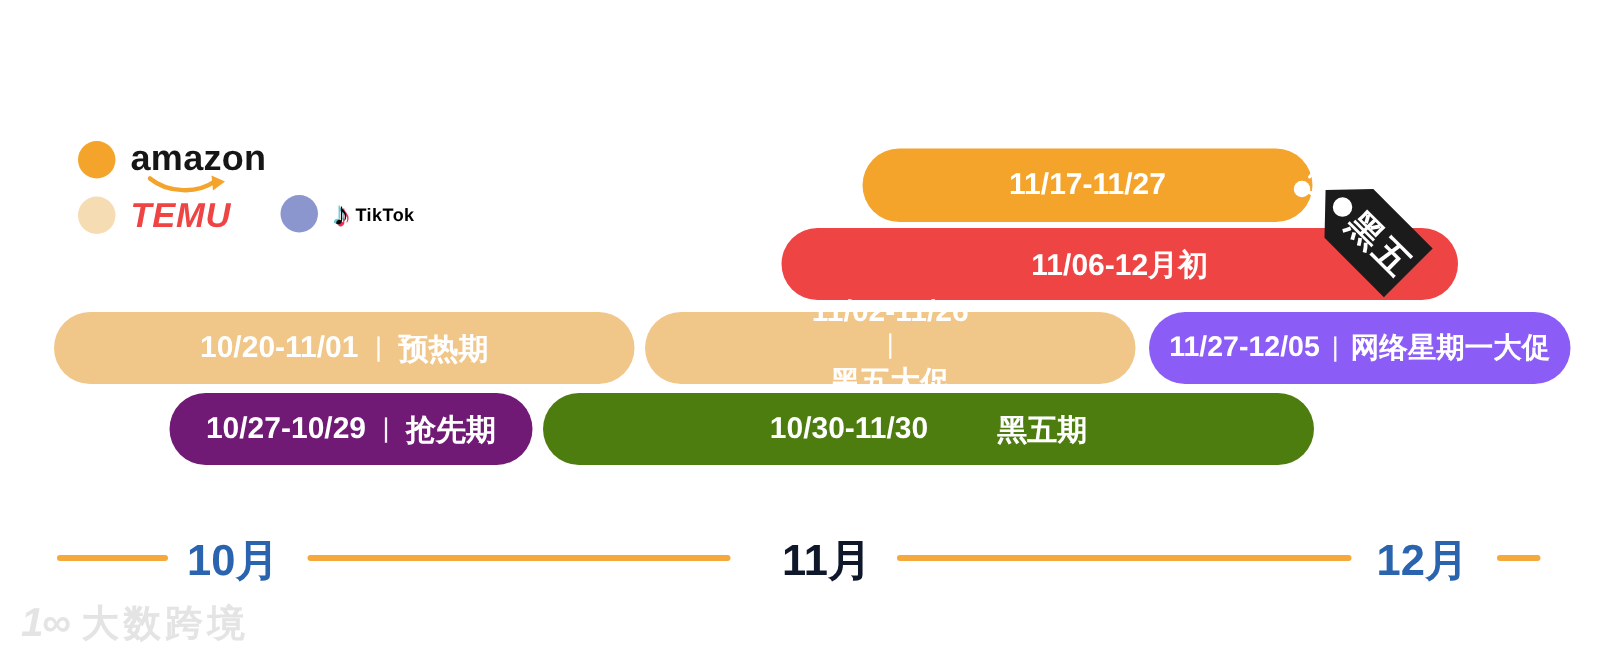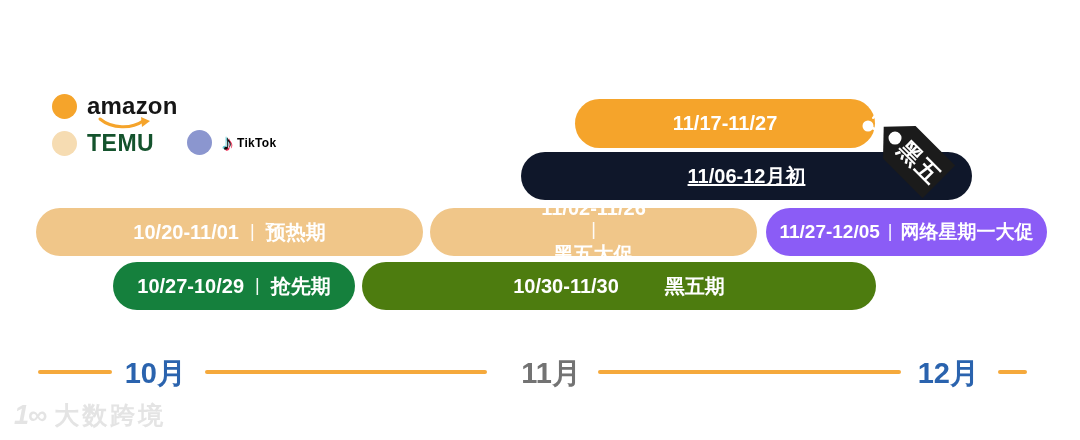--- a/index.html
+++ b/index.html
@@ -52,36 +52,36 @@
       <svg class="amz-smile" width="56" height="14" viewBox="0 0 56 14">
         <path d="M3,3 C15,13 35,13 46,5" stroke="#F5A42B" stroke-width="3" fill="none" stroke-linecap="round"></path>
         <path d="M44,1 L53,5 L45,11 Z" fill="#F5A42B"></path>
       </svg>
     </span>
   </div>
 
 
   <div class="li" style="left:52px; top:130px;">
     <span class="dot" style="background: rgb(246, 220, 178);"></span>
-    <span class="temu" style="color: #14532d;">TEMU</span>
+    <span class="temu" style="color: #ef4444; font-style: italic;">TEMU</span>
   </div>
 
   <div class="li" style="left:187px; top:130px;">
     <span class="dot" style="background: rgb(139, 150, 207);"></span>
     <span class="tiktok-wrap">
       <span class="tiktok-note">♪</span>
       <span class="tiktok-label">TikTok</span>
     </span>
   </div>
 
   <div class="bar" style="left: 575px; top: 99px; width: 300px; height: 49px; background: rgb(245, 164, 43);">
     <span>11/17-11/27</span>
   </div>
 
-  <div class="bar" style="left: 521px; top: 152px; width: 451px; background: #0f172a; text-decoration: underline;">
+  <div class="bar" style="left: 521px; top: 152px; width: 451px; background: #ef4444;">
     <span>11/06-12月初</span>
   </div>
 
   <div class="bar" style="left: 36px; top: 208px; width: 387px; background: rgb(240, 198, 137);">
     <span>10/20-11/01</span>
     <span class="sep">|</span>
     <span>预热期</span>
   </div>
 
   <div class="bar" style="left: 430px; top: 208px; width: 327px; background: rgb(240, 198, 137); flex-direction: column;">
@@ -89,21 +89,21 @@
     <span class="sep">|</span>
     <span>黑五大促</span>
   </div>
 
   <div class="bar small" style="left: 766px; top: 208px; width: 281px; background: #8b5cf6;">
     <span>11/27-12/05</span>
     <span class="sep">|</span>
     <span>网络星期一大促</span>
   </div>
 
-  <div class="bar" style="left: 113px; top: 262px; width: 242px; background: #15803d;">
+  <div class="bar" style="left: 113px; top: 262px; width: 242px; background: #701a75;">
     <span>10/27-10/29</span>
     <span class="sep">|</span>
     <span>抢先期</span>
   </div>
 
   <div class="bar" style="left: 362px; top: 262px; width: 514px; background: #4d7c0f;">
     <span>10/30-11/30</span>
     <span class="gap"></span>
     <span>黑五期</span>
   </div>
@@ -115,21 +115,21 @@
       <circle cx="-24" cy="0" r="6.5" fill="#FFFFFF"></circle>
       <text x="11" y="8" text-anchor="middle" font-size="23" font-weight="bold" fill="#FFFFFF" letter-spacing="2">黑五</text>
     </g>
     <circle cx="48" cy="41" r="5.5" fill="#FFFFFF"></circle>
     <path d="M53,33 L58,27 M56,41 L63,40" stroke="#FFFFFF" stroke-width="2" stroke-linecap="round"></path>
   </svg>
 
   <div class="axseg" style="left: 38px; width: 74px; background: rgb(245, 169, 60);"></div>
   <div class="month" style="left: 122px; color: rgb(42, 99, 174);">10月</div>
   <div class="axseg" style="left: 205px; width: 282px; background: rgb(245, 169, 60);"></div>
-  <div class="month" style="left: 517px; color: #737373;">11月</div>
+  <div class="month" style="left: 517px; color: #0f172a;">11月</div>
   <div class="axseg" style="left: 598px; width: 303px; background: rgb(245, 169, 60);"></div>
   <div class="month" style="left: 915px; color: rgb(42, 99, 174);">12月</div>
   <div class="axseg" style="left: 998px; width: 29px; background: rgb(245, 169, 60);"></div>
 
   <div class="wm">
     <span class="wm-logo">1∞</span>
     <span class="wm-text">大数跨境</span>
   </div>
 
 </div>

